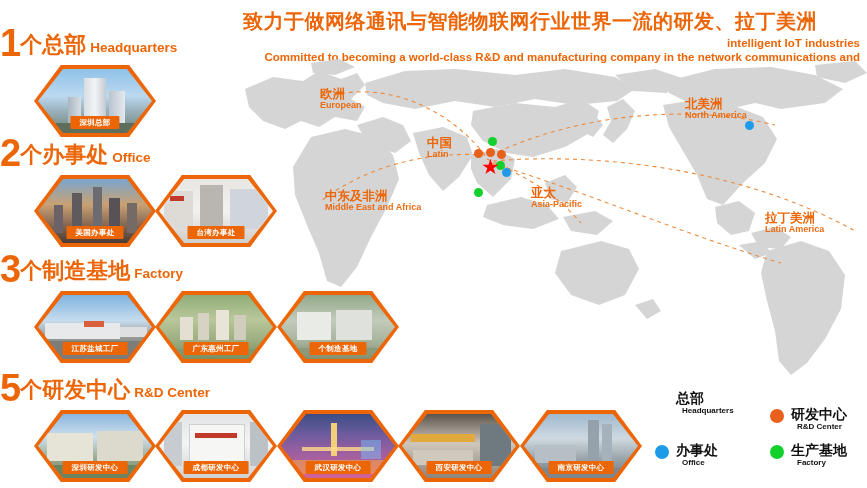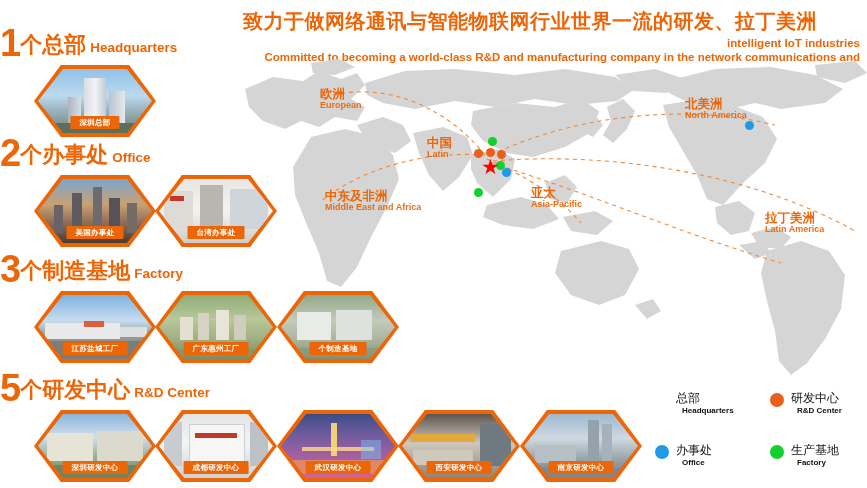--- a/index.html
+++ b/index.html
@@ -58,21 +58,21 @@
     position:absolute;left:50%;transform:translateX(-50%);bottom:4px;
     background:#EC6608;color:#fff;font-size:7.5px;font-weight:bold;
     padding:1.5px 9px;border-radius:1px;white-space:nowrap;letter-spacing:.3px;
   }
 
   
   #legend{position:absolute;left:655px;top:392px;width:205px;height:90px;}
   .leg-item{position:absolute;display:flex;align-items:flex-start;}
   .leg-mark{width:14px;height:14px;flex:0 0 14px;margin-right:7px;margin-top:1px;position:relative;}
   .leg-mark.circle{border-radius:50%;}
-  .leg-txt .cn{font-size:12px;font-weight:normal;color:#111;line-height:13px;display:block;}
+  .leg-txt .cn{font-size:14px;font-weight:bold;color:#111;line-height:13px;display:block;}
   .leg-txt .en{font-size:8px;font-weight:bold;color:#111;line-height:11px;display:block;padding-left:6px;}
   .star-shape{
     width:16px;height:16px;background:#FF0000;margin-top:0;
     -webkit-clip-path:polygon(50% 0%,61% 35%,98% 35%,68% 57%,79% 91%,50% 70%,21% 91%,32% 57%,2% 35%,39% 35%);
     clip-path:polygon(50% 0%,61% 35%,98% 35%,68% 57%,79% 91%,50% 70%,21% 91%,32% 57%,2% 35%,39% 35%);
   }
 </style>
 </head>
 <body>
 
@@ -327,21 +327,21 @@
 </div>
 
 <div id="legend">
   <div class="leg-item" style="left:0;top:0">
     <span class="leg-mark"><span class="star-shape"></span></span>
     <span class="leg-txt">
       <span class="cn">总部</span>
       <span class="en">Headquarters</span>
     </span>
   </div>
-  <div class="leg-item" style="left:115px;top:0">
+  <div class="leg-item" style="left:115px;top:16px">
     <span class="leg-mark circle" style="background:#E8601C"></span>
     <span class="leg-txt">
       <span class="cn">研发中心</span>
       <span class="en">R&amp;D Center</span>
     </span>
   </div>
   <div class="leg-item" style="left:0;top:52px">
     <span class="leg-mark circle" style="background:#1E9BE8"></span>
     <span class="leg-txt">
       <span class="cn">办事处</span>

